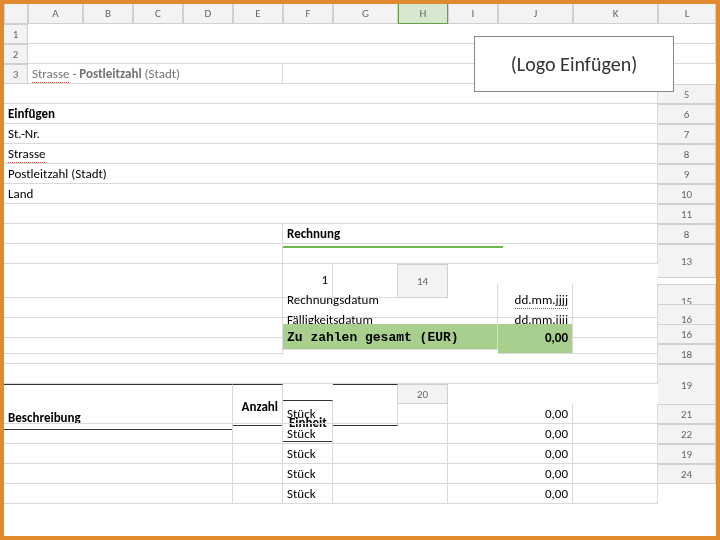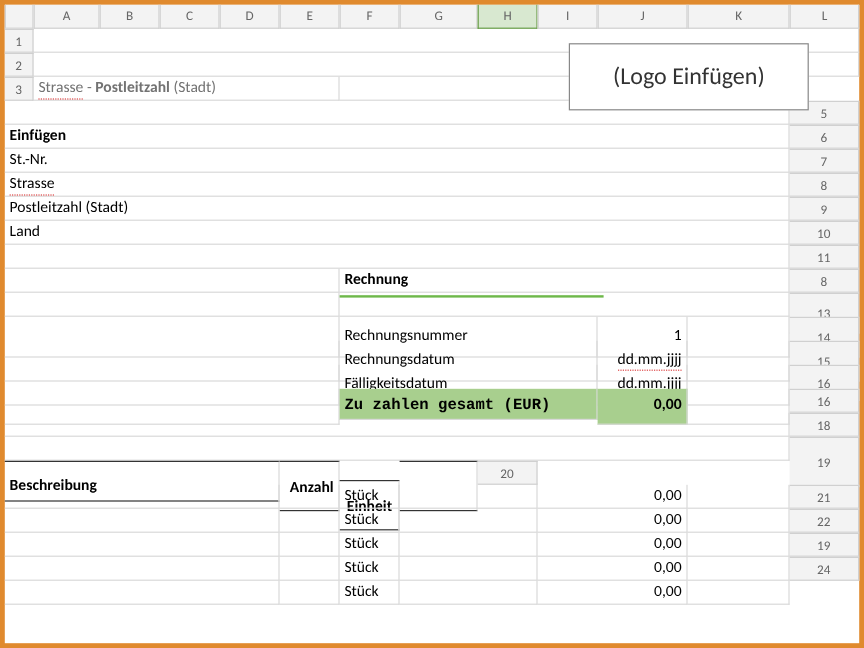--- a/index.html
+++ b/index.html
@@ -141,21 +141,20 @@
   <div class="cell bold" style="grid-column: span 6;">Rechnung</div>
 
   <div class="row-header">8</div>
   <div class="cell" style="grid-column: span 6;"></div>
   <div class="cell" style="grid-column: span 6; position:relative;">
     <div class="green-rule" style="left:0; top:2px; width:220px;"></div>
   </div>
 
   <div class="row-header" style="height:34px; line-height:34px;">13</div>
   <div class="cell" style="grid-column: span 6; height:34px;"></div>
-  <div class="cell" style="grid-column: span 4; height:34px; padding-top:8px;">Rechnungsnummer</div>
   <div class="cell right" style="grid-column: span 1; height:34px; padding-top:8px;">1</div>
   <div class="cell" style="height:34px;"></div>
 
   <div class="row-header" style="height:34px; line-height:34px;">14</div>
   <div class="cell" style="grid-column: span 6; height:34px;"></div>
   <div class="cell" style="grid-column: span 4; height:34px; padding-top:8px;">Rechnungsdatum</div>
   <div class="cell right" style="grid-column: span 1; height:34px; padding-top:8px;"><span class="dotted-red">dd.mm.jjjj</span></div>
   <div class="cell" style="height:34px;"></div>
 
   <div class="row-header" style="height:34px; line-height:34px;">15</div>
@@ -170,21 +169,21 @@
   <div class="cell green-bg right" style="grid-column: span 1; height:30px; padding-top:6px;">0,00</div>
   <div class="cell" style="height:30px;"></div>
 
   <div class="row-header">16</div>
   <div class="cell" style="grid-column: span 12;"></div>
 
   <div class="row-header">18</div>
   <div class="cell" style="grid-column: span 12;"></div>
 
   <div class="row-header" style="height:42px; line-height:42px;">19</div>
-  <div class="cell header-row" style="grid-column: span 5; height:34px; padding-top:12px;">Beschreibung</div>
+  <div class="cell header-row" style="grid-column: span 5; height:46px; padding-top:25px;">Beschreibung</div>
   <div class="cell header-row right" style="grid-column: span 1; height:42px; padding-top:14px;">Anzahl</div>
   <div class="cell header-row" style="grid-column: span 1; height:42px; padding-top:14px; padding-left:6px;margin-top:16px;">Einheit</div>
   <div class="cell header-row" style="height:42px;"></div>
 
   <div class="row-header">20</div>
   <div class="cell" style="grid-column: span 5;"></div>
   <div class="cell"></div>
   <div class="cell">Stück</div>
   <div class="cell" style="grid-column: span 2;"></div>
   <div class="cell right" style="grid-column: span 2;">0,00</div>

